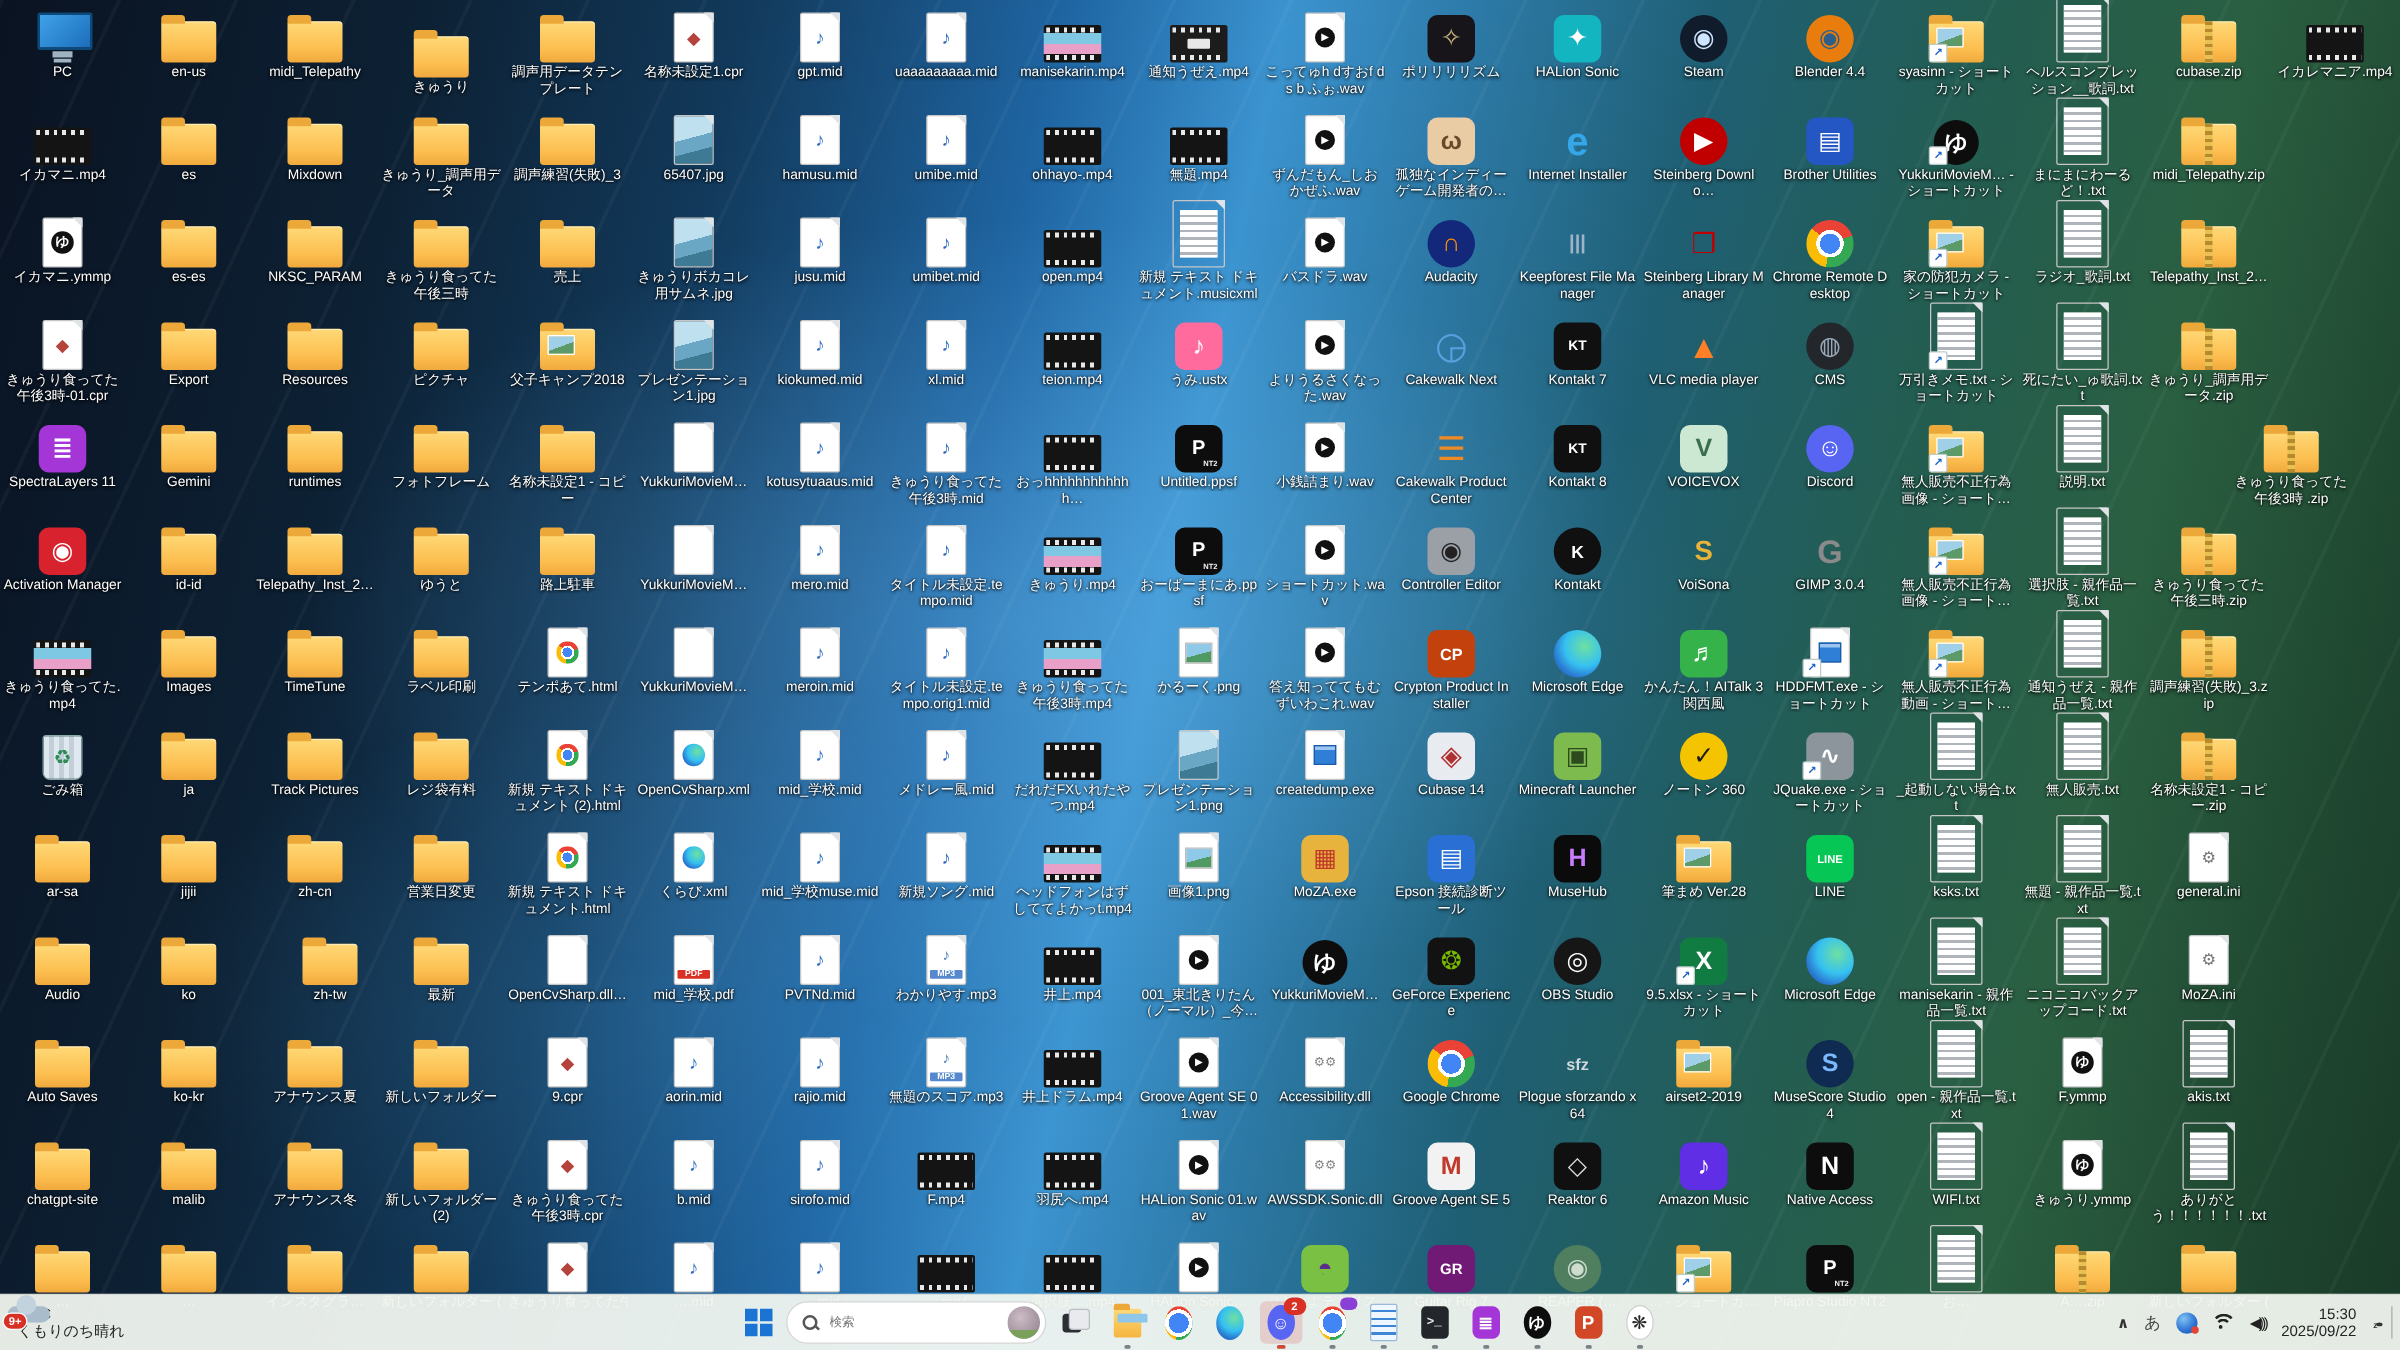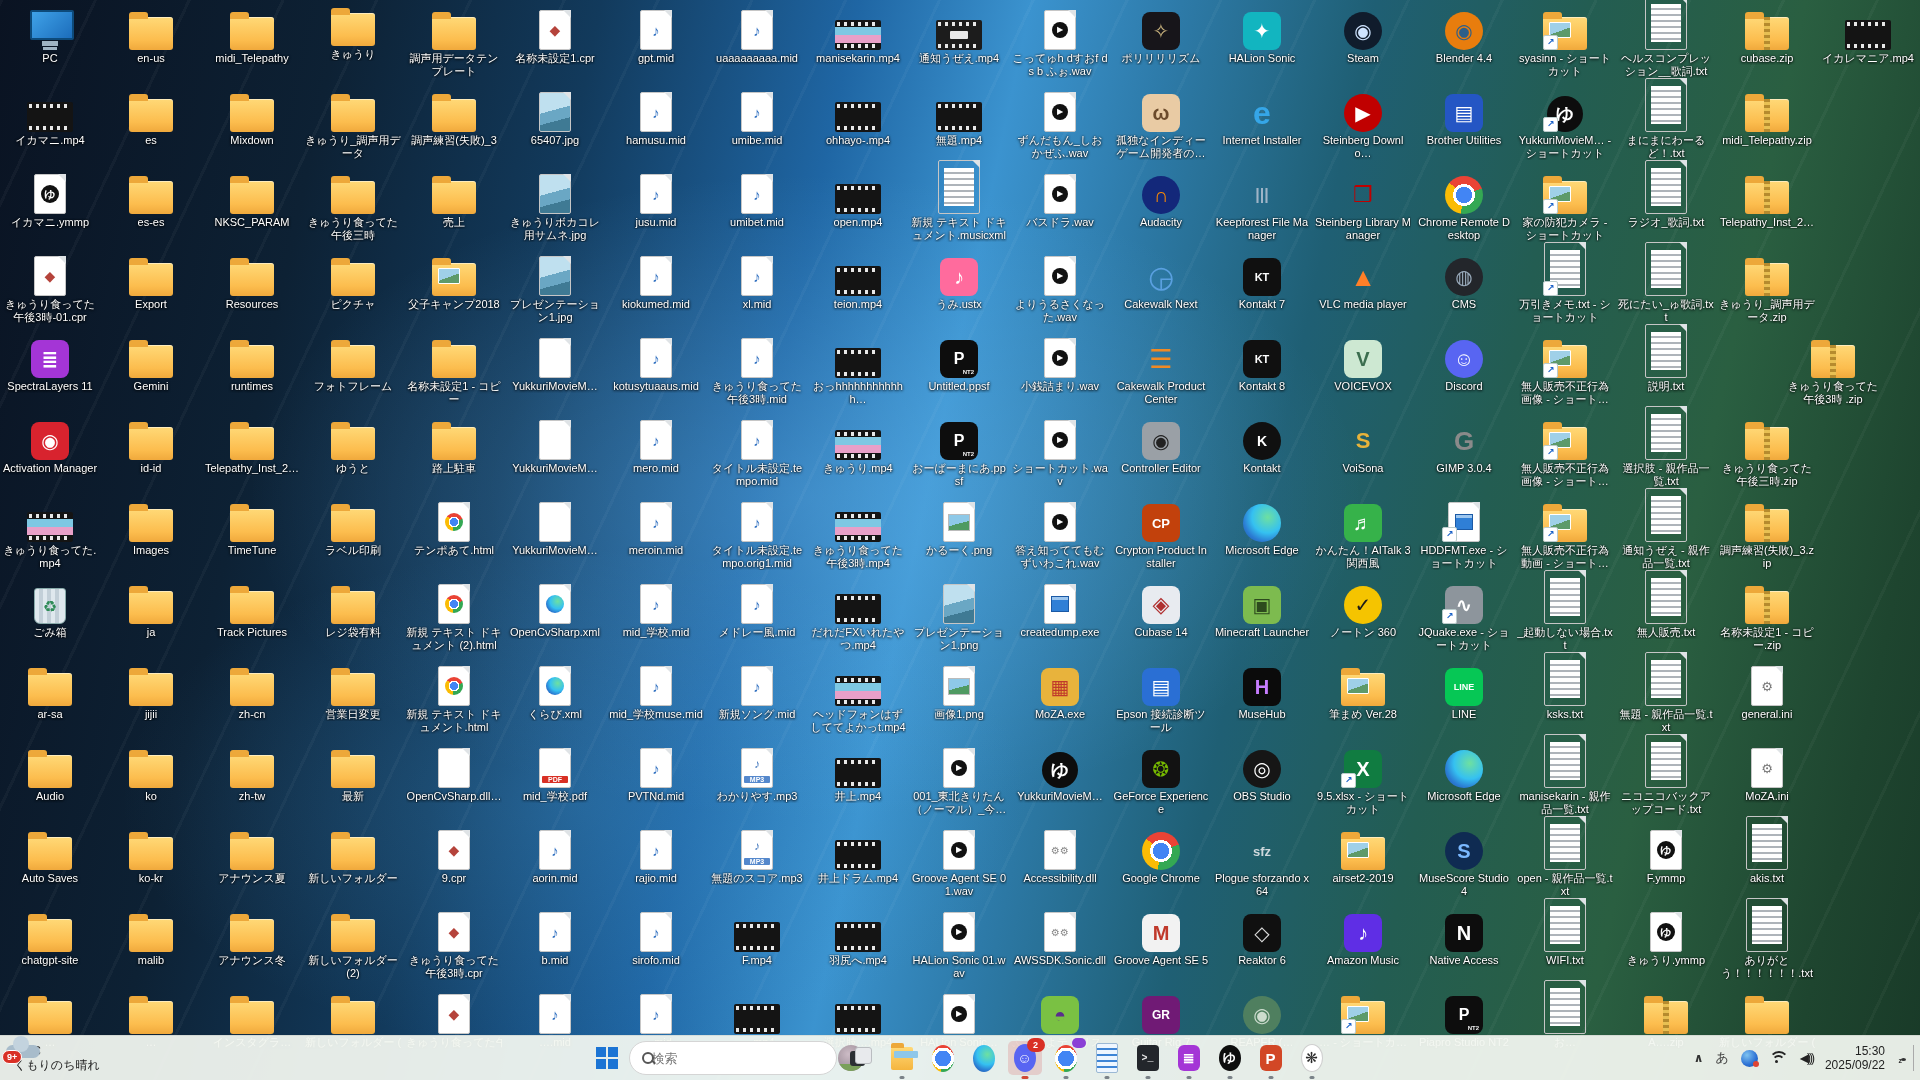--- a/index.html
+++ b/index.html
@@ -83,21 +83,21 @@
   #weather .wtxt{font-size:12px;color:#222;line-height:14px;}
   #tb-center{margin:0 auto;display:flex;align-items:center;gap:7px;}
   .start{width:30px;height:30px;display:flex;align-items:center;justify-content:center;border-radius:5px;}
   .winlogo{display:grid;grid-template-columns:10px 10px;grid-gap:2px;}
   .winlogo b{width:10px;height:10px;background:#1b74d4;}
   .srch{display:flex;align-items:center;width:190px;height:32px;background:#fff;border:1px solid #d5d5d5;
     border-radius:17px;padding:0 4px 0 12px;gap:8px;}
   .mag{position:relative;width:12px;height:12px;}
   .mag::before{content:"";position:absolute;top:0;left:0;width:8px;height:8px;border:2px solid #555;border-radius:50%;}
   .mag::after{content:"";position:absolute;left:9px;top:9px;width:5px;height:2px;background:#555;transform:rotate(45deg);}
-  .srch input{border:0;outline:0;flex:1;font-size:13px;color:#701a75;background:transparent;}
+  .srch input{border:0;outline:0;flex:1;font-size:10px;color:#701a75;background:transparent;}
   .rhino{width:26px;height:26px;border-radius:50%;margin-left:auto;
     background:radial-gradient(circle at 40% 35%,#cdbcc6,#9e8f9a 70%),linear-gradient(#b9a8b0,#b9a8b0);}
   .rhino::after{content:"";display:block;width:26px;height:26px;border-radius:50%;
     background:linear-gradient(180deg,transparent 72%,#7aa05a 72%);}
   .tbi{position:relative;width:34px;height:34px;border-radius:5px;display:flex;align-items:center;justify-content:center;}
   .tbi.active{background:rgba(222,130,130,0.30);}
   .tbi .dot{position:absolute;bottom:-4px;left:50%;transform:translateX(-50%);width:5px;height:3px;border-radius:2px;background:#7a8288;}
   .tbi.active .dot{background:#d14836;width:7px;}
   .tbi .badge{position:absolute;top:-3px;right:-3px;min-width:14px;height:14px;border-radius:7px;background:#d93025;
     color:#fff;font-size:9px;font-weight:bold;line-height:14px;text-align:center;padding:0 2px;}
@@ -358,21 +358,21 @@
         <span class="fl"></span>
       </div>
       <div class="lbl">Track Pictures</div>
     </div>
     <div class="di" style="left: 204px; top: 662px;">
       <div class="icw">
         <span class="fl"></span>
       </div>
       <div class="lbl">zh-cn</div>
     </div>
-    <div class="di" style="left: 204px; top: 744px;">
+    <div class="di" style="left: 216px; top: 744px;">
       <div class="icw">
         <span class="fl"></span>
       </div>
       <div class="lbl">zh-tw</div>
     </div>
     <div class="di" style="left: 204px; top: 826px;">
       <div class="icw">
         <span class="fl"></span>
       </div>
       <div class="lbl">アナウンス夏</div>
@@ -382,21 +382,21 @@
         <span class="fl"></span>
       </div>
       <div class="lbl">アナウンス冬</div>
     </div>
     <div class="di cut" style="left: 204px; top: 990px;">
       <div class="icw">
         <span class="fl"></span>
       </div>
       <div class="lbl">インスタグラ…</div>
     </div>
-    <div class="di" style="left: 305px; top: 2px; font-family: Liberation Serif, serif;">
+    <div class="di" style="left: 305px; top: 18px; font-family: Liberation Serif, serif;">
       <div class="icw">
         <span class="fl"></span>
       </div>
       <div class="lbl">きゅうり</div>
     </div>
     <div class="di" style="left: 305px; top: 88px;">
       <div class="icw">
         <span class="fl"></span>
       </div>
       <div class="lbl">きゅうり_調声用データ</div>

